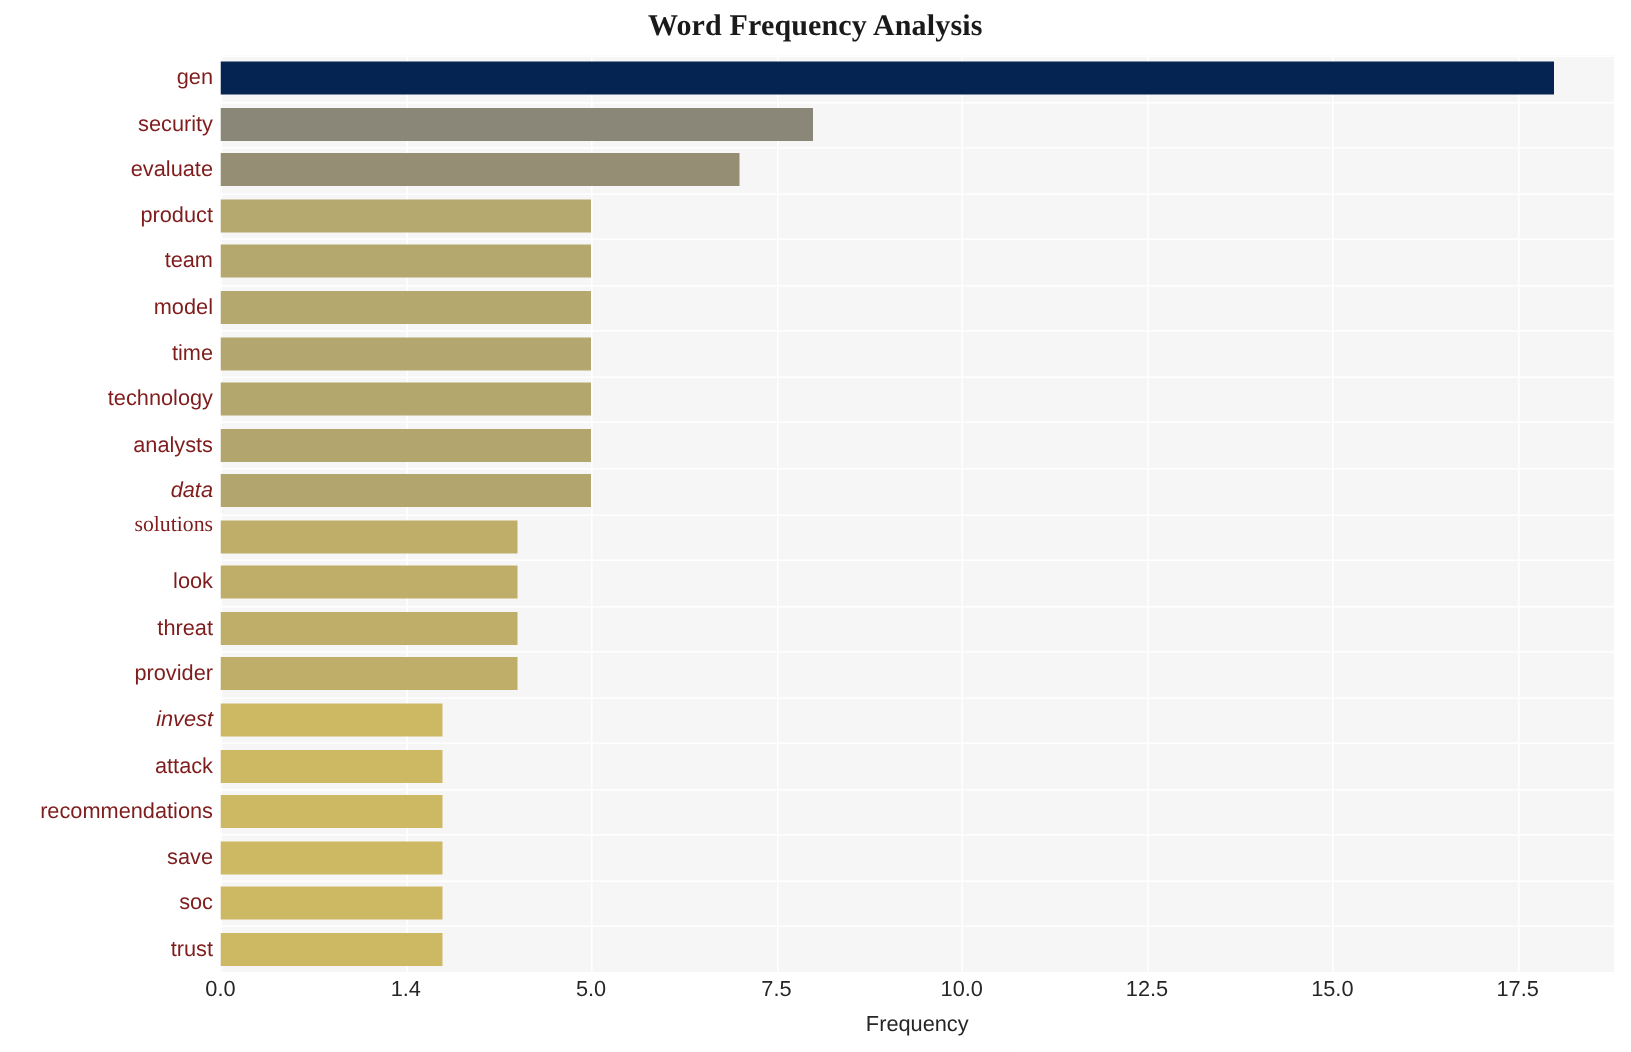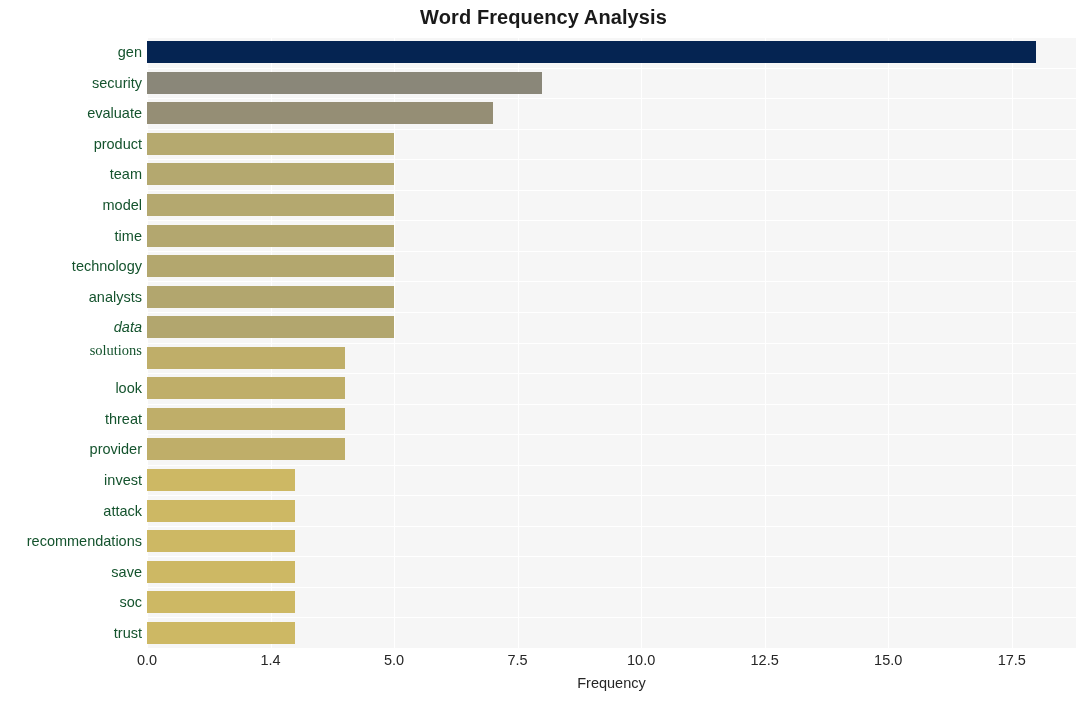--- a/index.html
+++ b/index.html
@@ -24,20 +24,21 @@
   #chart-title {
     position: absolute;
     left: 0;
     top: 6px;
     width: 1087px;
     text-align: center;
     font-size: 20px;
     font-weight: bold;
     color: #1a1a1a;
     letter-spacing: 0.1px;
+    font-family: Liberation Serif, serif;
   }
   
   #plot-area {
     position: absolute;
     left: 147px;
     top: 37px;
     width: 929px;
     height: 611px;
     background: #f6f6f6;
     overflow: hidden;
@@ -59,21 +60,21 @@
   .bar {
     position: absolute;
     height: 22px;
   }
   .ytick-label {
     position: absolute;
     right: 0;
     width: 140px;
     text-align: right;
     font-size: 14.5px;
-    color: #14532d;
+    color: #7f1d1d;
     line-height: 16px;
     white-space: nowrap;
   }
   #ytick-labels {
     position: absolute;
     left: 0;
     top: 37px;
     width: 142px;
     height: 611px;
   }
@@ -174,21 +175,21 @@
       <div class="ytick-label" style="top: 129.475px;">team</div>
       <div class="ytick-label" style="top: 160.025px;">model</div>
       <div class="ytick-label" style="top: 190.575px;">time</div>
       <div class="ytick-label" style="top: 221.125px;">technology</div>
       <div class="ytick-label" style="top: 251.675px;">analysts</div>
       <div class="ytick-label" style="top: 282.225px; font-style: italic;">data</div>
       <div class="ytick-label" style="top: 305px; font-family: Liberation Serif, serif;">solutions</div>
       <div class="ytick-label" style="top: 343.325px;">look</div>
       <div class="ytick-label" style="top: 373.875px;">threat</div>
       <div class="ytick-label" style="top: 404.425px;">provider</div>
-      <div class="ytick-label" style="top: 434.975px;">invest</div>
+      <div class="ytick-label" style="top: 434.975px; font-style: italic;">invest</div>
       <div class="ytick-label" style="top: 465.525px;">attack</div>
       <div class="ytick-label" style="top: 496.075px;">recommendations</div>
       <div class="ytick-label" style="top: 526.625px;">save</div>
       <div class="ytick-label" style="top: 557.175px;">soc</div>
       <div class="ytick-label" style="top: 587.725px;">trust</div>
     </div>
 
   <div id="xtick-labels">
       <div class="xtick-label" style="left: 147px;">0.0</div>
       <div class="xtick-label" style="left: 270.537px;">1.4</div>

